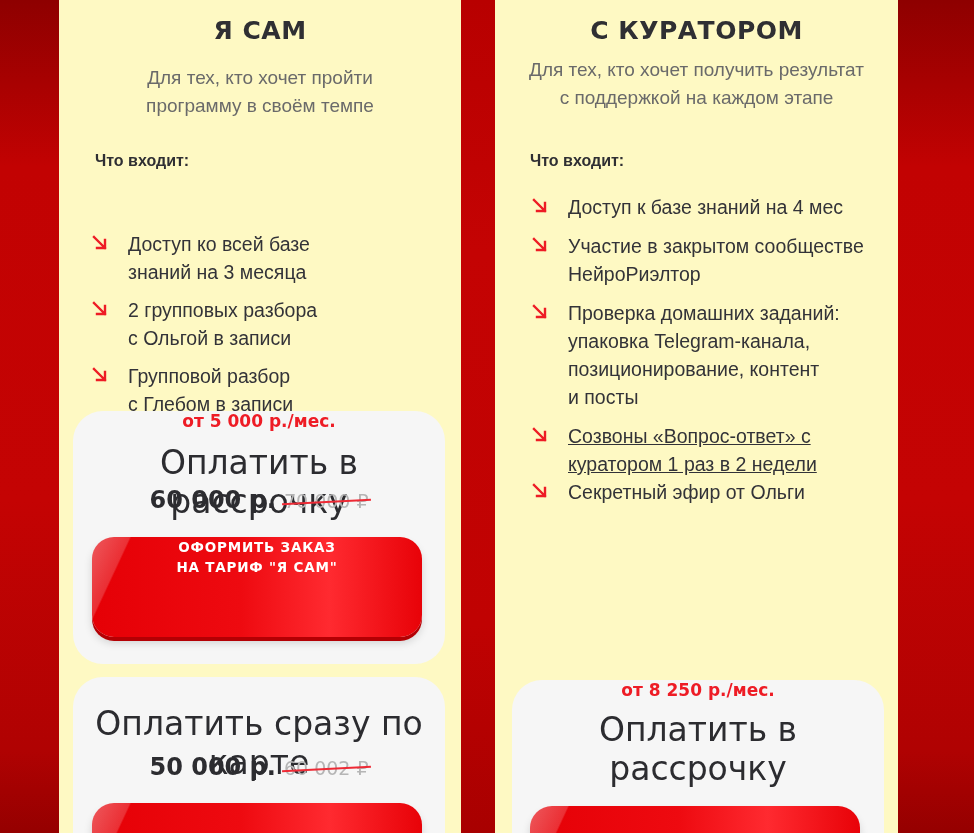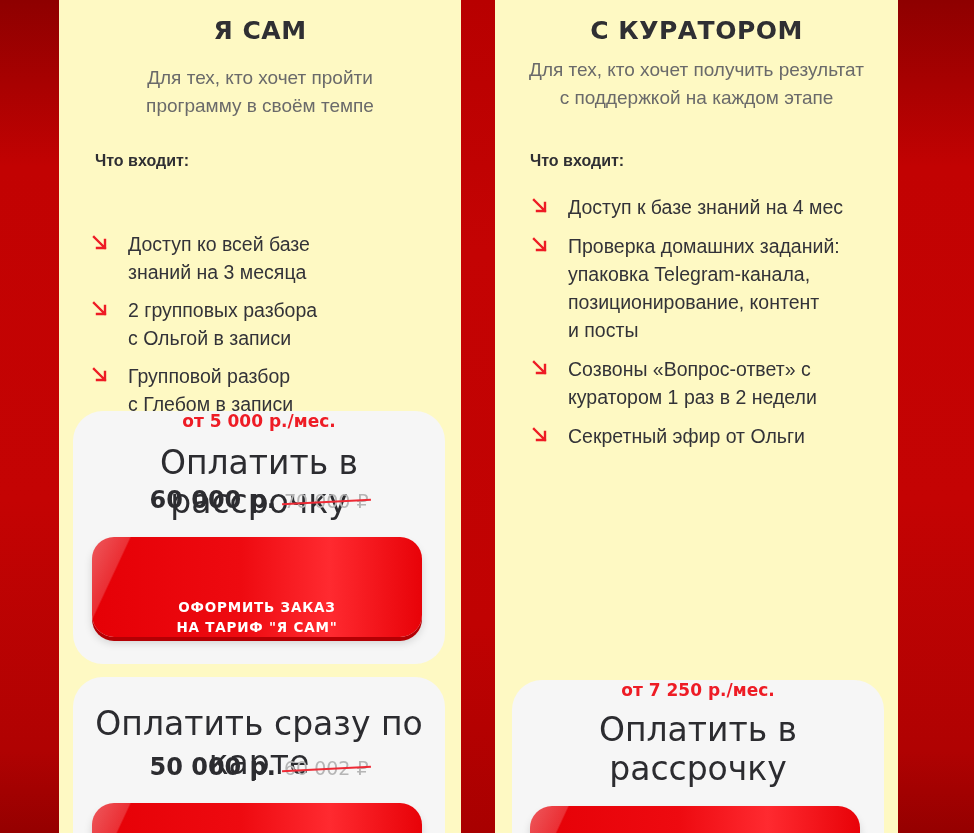--- a/index.html
+++ b/index.html
@@ -72,21 +72,21 @@
   .old-price::after {
     content: ""; position: absolute; left: -2px; right: -2px; top: 52%;
     height: 2px; background: #ee2a35; transform: rotate(-3deg);
   }
   .order-button {
     position: absolute; border-radius: 22px; cursor: pointer;
     background:
       linear-gradient(115deg, rgba(255,255,255,0.35) 0%, rgba(255,255,255,0.18) 10%, rgba(255,255,255,0) 10.5%),
       linear-gradient(90deg, #e50006 0%, #ee0a10 45%, #ff2a30 72%, #e80208 100%);
     box-shadow: 0 4px 0 #b40004, 0 6px 8px rgba(0,0,0,0.15);
-    display: flex; align-items: flex-end; justify-content: center;
+    display: flex; align-items: flex-start; justify-content: center;
     text-align: center;
   }
   .order-button span {
     font-family: "DejaVu Sans", sans-serif; font-weight: bold;
     font-size: 13.5px; line-height: 20px; color: #ffffff; letter-spacing: 0.8px;
     white-space: pre-line;
   }
 </style>
 </head>
 <body>
@@ -154,38 +154,45 @@
     <li class="feature" style="margin-bottom:11px;">
       <svg class="arrow" viewBox="0 0 16 16">
           <path d="M2 2 L13 13 M13 5 L13 13 L5 13" stroke="#ee1c25" stroke-width="2.4" fill="none" stroke-linecap="square"></path>
         </svg>
       <span class="feature-text">Доступ к базе знаний на 4 мес</span>
     </li>
     <li class="feature" style="margin-bottom:11px;">
       <svg class="arrow" viewBox="0 0 16 16">
           <path d="M2 2 L13 13 M13 5 L13 13 L5 13" stroke="#ee1c25" stroke-width="2.4" fill="none" stroke-linecap="square"></path>
         </svg>
+      <span class="feature-text">Участие в закрытом сообществе
+НейроРиэлтор</span>
+    </li>
+    <li class="feature" style="margin-bottom:11px;">
+      <svg class="arrow" viewBox="0 0 16 16">
+          <path d="M2 2 L13 13 M13 5 L13 13 L5 13" stroke="#ee1c25" stroke-width="2.4" fill="none" stroke-linecap="square"></path>
+        </svg>
       <span class="feature-text">Проверка домашних заданий:
 упаковка Telegram-канала,
 позиционирование, контент
 и посты</span>
     </li>
-    <li class="feature" style="margin-bottom:11px;">
+    <li class="feature" style="margin-bottom:0;text-decoration:underline;">
       <svg class="arrow" viewBox="0 0 16 16">
           <path d="M2 2 L13 13 M13 5 L13 13 L5 13" stroke="#ee1c25" stroke-width="2.4" fill="none" stroke-linecap="square"></path>
         </svg>
       <span class="feature-text">Созвоны «Вопрос-ответ» с
 куратором 1 раз в 2 недели</span>
     </li>
     <li class="feature">
       <svg class="arrow" viewBox="0 0 16 16">
           <path d="M2 2 L13 13 M13 5 L13 13 L5 13" stroke="#ee1c25" stroke-width="2.4" fill="none" stroke-linecap="square"></path>
         </svg>
       <span class="feature-text">Секретный эфир от Ольги</span>
     </li>
   </ul>
 
   <div class="pay-box" style="left:17px;top:680px;width:372px;height:200px;">
-    <div class="monthly" style="top:0px;">от 7 250 р./мес.</div>
+    <div class="monthly" style="top:0px;">от 8 250 р./мес.</div>
     <div class="pay-title" style="top:30px;">Оплатить в рассрочку</div>
     <div class="order-button" style="left:18px;top:126px;width:330px;height:100px;"></div>
   </div>
 </div>
 
 </body></html>

